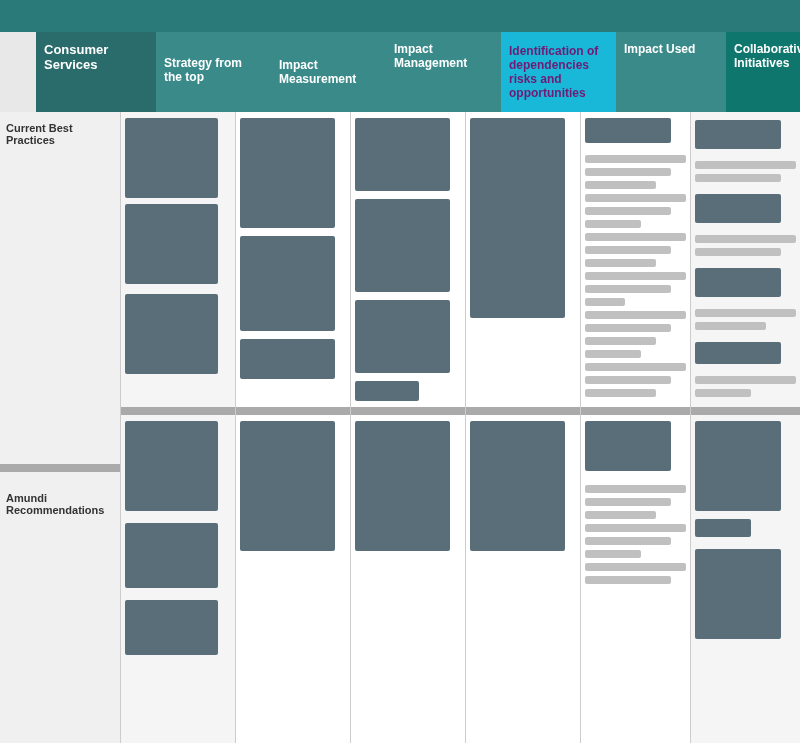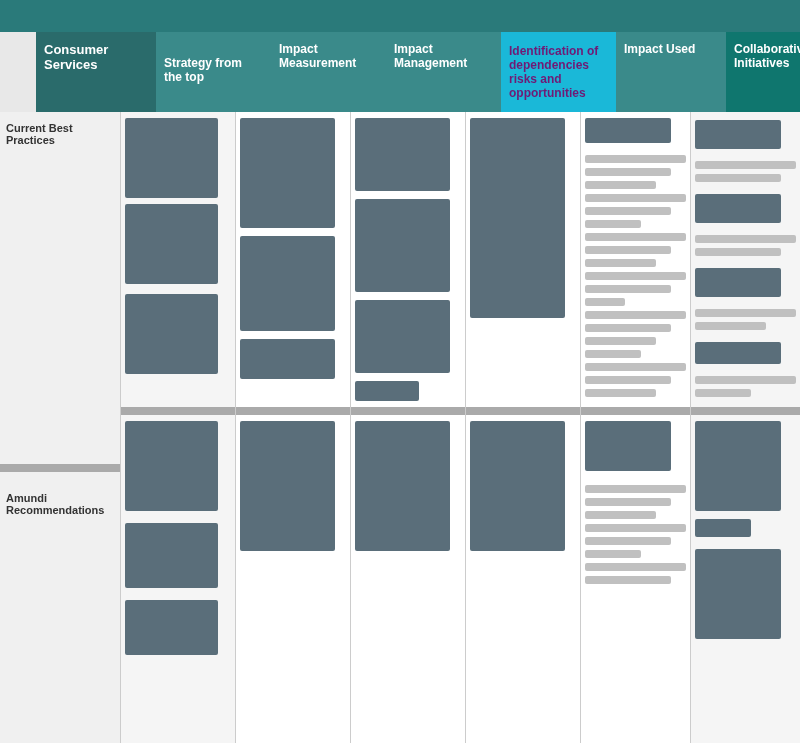--- a/index.html
+++ b/index.html
@@ -60,21 +60,21 @@
 
     .col-impact-measurement {
       width: 115px;
       min-width: 115px;
       background: #3a8a8a;
       color: white;
       font-size: 12px;
       font-weight: bold;
       padding: 10px 8px;
       display: flex;
-      align-items: flex-start;
+      align-items: center;
     }
 
     .col-impact-management {
       width: 115px;
       min-width: 115px;
       background: #3a8a8a;
       color: white;
       font-size: 12px;
       font-weight: bold;
       padding: 10px 8px;

